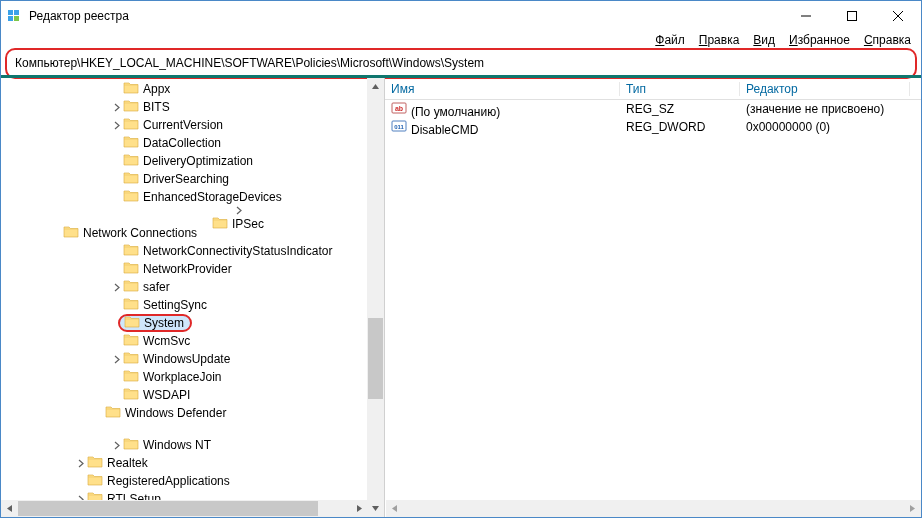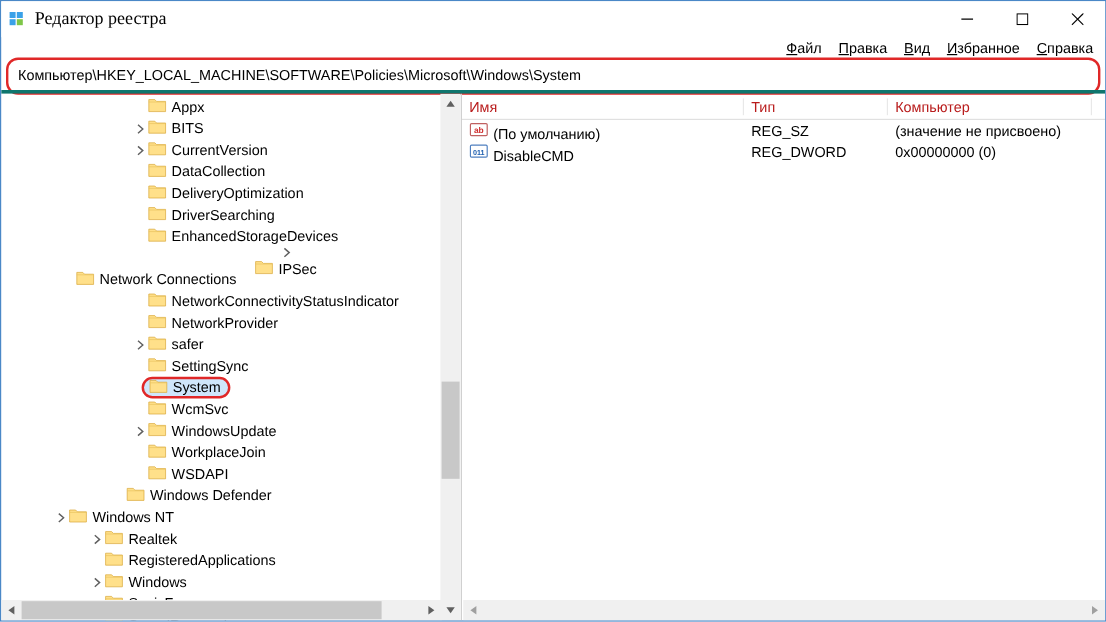--- a/index.html
+++ b/index.html
@@ -22,21 +22,21 @@
     background: #fff;
     display: flex;
     align-items: center;
     padding-left: 6px;
   }
   .titlebar .app-icon {
     width: 16px; height: 16px;
     margin-right: 6px;
     display: inline-flex; align-items:center; justify-content:center;
   }
-  .titlebar .title { flex: 0 0 auto; font-size: 15px; font-family: Liberation Serif, serif; }
+  .titlebar .title { flex: 0 0 auto; font-size: 12px; }
   .titlebar .spacer { flex: 1; }
   .win-controls { display: flex; height: 100%; }
   .win-btn {
     width: 46px; height: 100%;
     display: flex; align-items: center; justify-content: center;
   }
   .win-btn svg { display:block; }
   
   .menubar {
     height: 20px;
@@ -127,21 +127,21 @@
     flex: 1;
     display: flex;
     flex-direction: column;
     overflow: hidden;
   }
   .list-header {
     height: 22px;
     display: flex;
     border-bottom: 1px solid #e0e0e0;
     font-size: 12px;
-    color: #b91c1c;
+    color: #0369a1;
     align-items: center;
   }
   .list-header .col {
     display: flex;
     align-items: center;
     padding-left: 6px;
     border-right: 1px solid #e8e8e8;
   }
   .list-body { flex:1; overflow:hidden; }
   .list-row {
@@ -428,21 +428,21 @@
         <div class="tree-row" style="padding-left: 90px;">
           <span class="expander empty"></span>
           <span class="tree-label-wrap">
             <span><svg class="folder-icon" viewBox="0 0 16 16">
                 <path d="M1 3h5l1.5 1.5H15V13H1z" fill="#ffe08a" stroke="#d9a93a" stroke-width="0.6"></path>
                 <path d="M1 5h14" stroke="#e9c35f" stroke-width="0.6"></path>
               </svg></span>
             <span class="tree-label">Windows Defender</span>
           </span>
         </div>
-        <div class="tree-row" style="padding-left: 42px;">
+        <div class="tree-row" style="padding-left: 108px; margin-top: 14px;">
           <span class="expander">
             <svg width="9" height="9">
               <polyline points="3,1 7,4.5 3,8" fill="none" stroke="#606060" stroke-width="1.2"></polyline>
             </svg>
           </span>
           <span class="tree-label-wrap">
             <span><svg class="folder-icon" viewBox="0 0 16 16">
                 <path d="M1 3h5l1.5 1.5H15V13H1z" fill="#ffe08a" stroke="#d9a93a" stroke-width="0.6"></path>
                 <path d="M1 5h14" stroke="#e9c35f" stroke-width="0.6"></path>
               </svg></span>
@@ -477,21 +477,21 @@
           <span class="expander">
             <svg width="9" height="9">
               <polyline points="3,1 7,4.5 3,8" fill="none" stroke="#606060" stroke-width="1.2"></polyline>
             </svg>
           </span>
           <span class="tree-label-wrap">
             <span><svg class="folder-icon" viewBox="0 0 16 16">
                 <path d="M1 3h5l1.5 1.5H15V13H1z" fill="#ffe08a" stroke="#d9a93a" stroke-width="0.6"></path>
                 <path d="M1 5h14" stroke="#e9c35f" stroke-width="0.6"></path>
               </svg></span>
-            <span class="tree-label">Windows</span>
+            <span class="tree-label">RTLSetup</span>
           </span>
         </div>
         <div class="tree-row" style="padding-left: 72px;">
           <span class="expander empty"></span>
           <span class="tree-label-wrap">
             <span><svg class="folder-icon" viewBox="0 0 16 16">
                 <path d="M1 3h5l1.5 1.5H15V13H1z" fill="#ffe08a" stroke="#d9a93a" stroke-width="0.6"></path>
                 <path d="M1 5h14" stroke="#e9c35f" stroke-width="0.6"></path>
               </svg></span>
             <span class="tree-label">SonicFocus</span>
@@ -531,21 +531,21 @@
 
   <div class="list-panel">
     <div class="list-header">
       <div class="col" id="col-name" style="width: 235px;">
         <span>Имя</span>
       </div>
       <div class="col" id="col-type" style="width: 120px;">
         <span>Тип</span>
       </div>
       <div class="col" id="col-value" style="width: 170px;">
-        <span>Компьютер</span>
+        <span>Редактор</span>
       </div>
     </div>
     <div class="list-body" id="list-body">
         <div class="list-row">
           <div class="cell" style="width:235px">
             <span><svg class="val-icon" viewBox="0 0 16 16">
                 <rect x="1" y="3" width="14" height="10" rx="1" fill="#fff" stroke="#c06060"></rect>
                 <text x="8" y="11" text-anchor="middle" font-size="7" font-weight="bold" fill="#d03030">ab</text>
               </svg></span>
             <span>(По умолчанию)</span>

